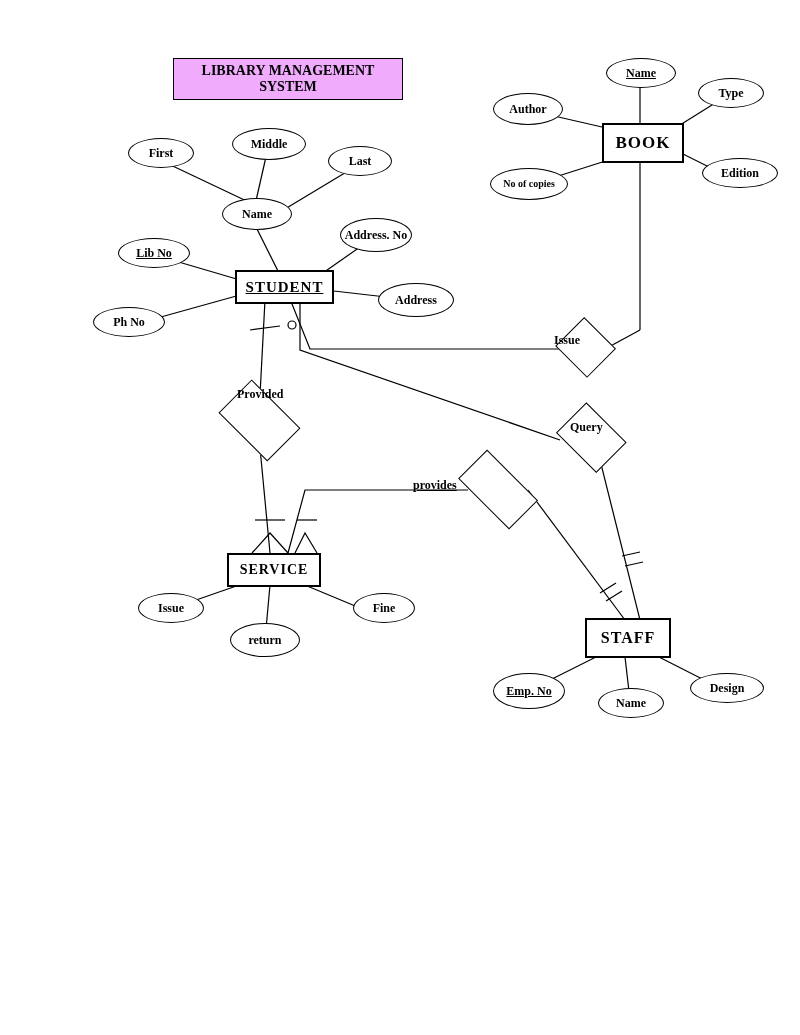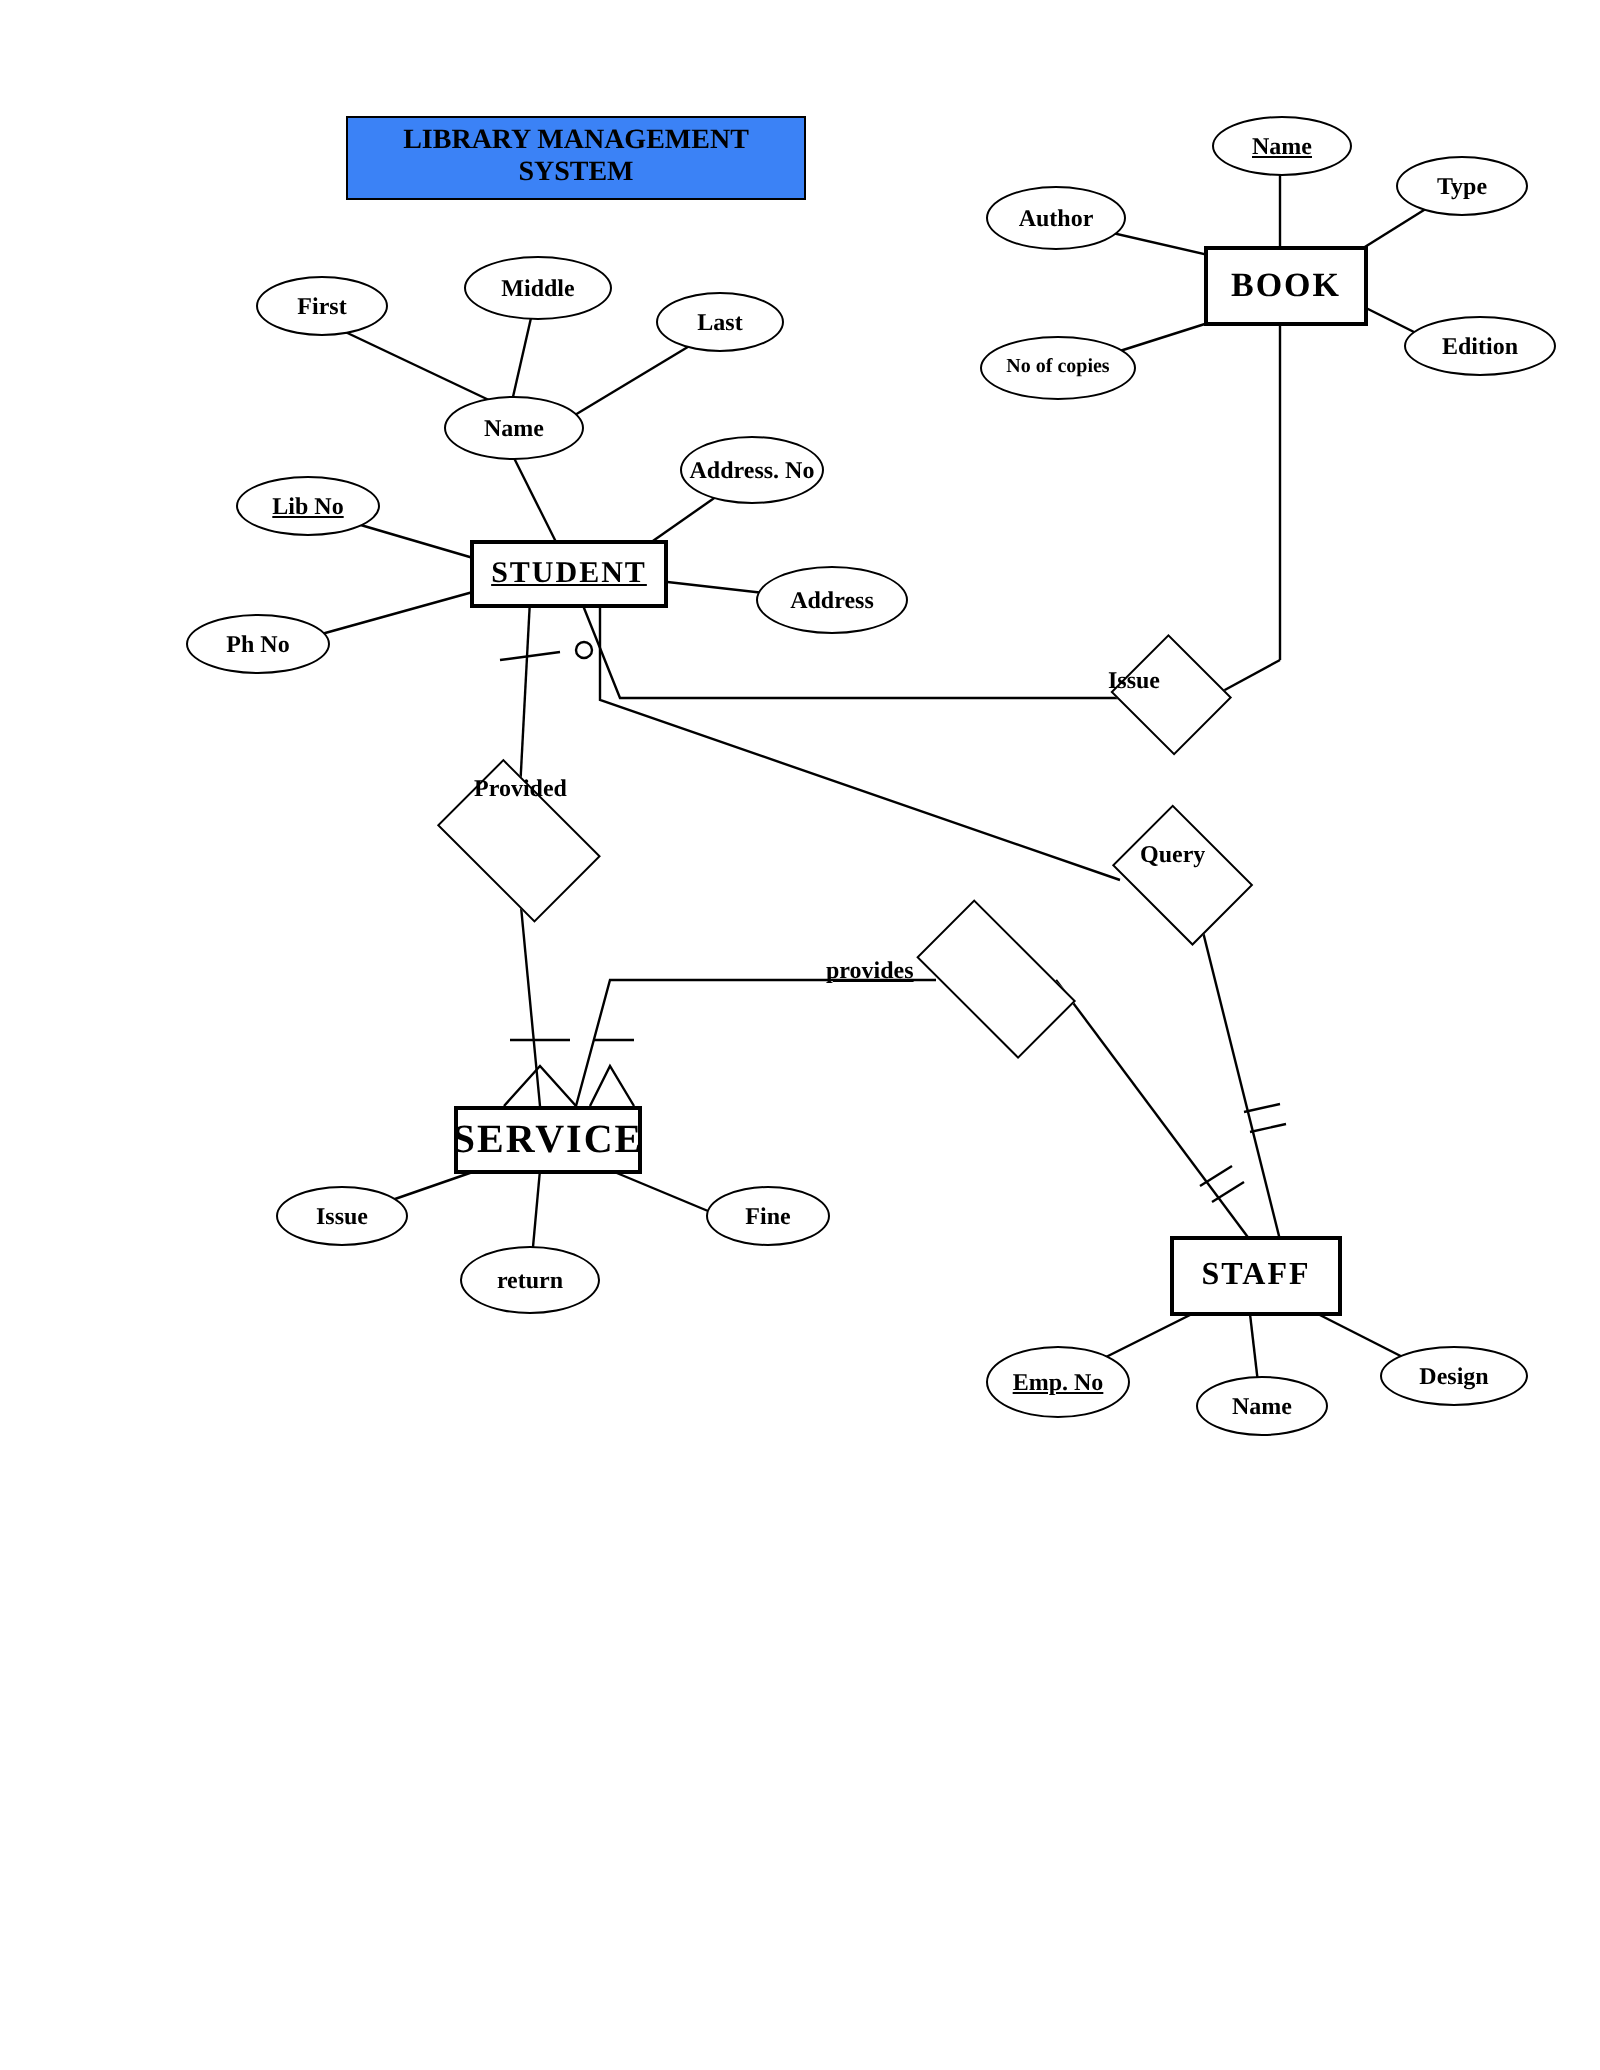--- a/index.html
+++ b/index.html
@@ -16,21 +16,21 @@
     width: 800px;
     height: 1035px;
   }
   .title-box {
     position: absolute;
     border: 1.5px solid #000;
     padding: 4px 10px;
     font-weight: bold;
     font-size: 14px;
     text-align: center;
-    background: #3b82f6;
+    background: #f0abfc;
   }
   .entity {
     position: absolute;
     border: 2px solid #000;
     background: #fff;
     font-weight: bold;
     display: flex;
     align-items: center;
     justify-content: center;
     font-size: 15px;
@@ -200,21 +200,21 @@
   <div class="attr" style="left:698px; top:78px; width:66px; height:30px;">
     <span>Type</span>
   </div>
   <div class="attr" style="left:702px; top:158px; width:76px; height:30px;">
     <span>Edition</span>
   </div>
   <div class="attr" style="left:490px; top:168px; width:78px; height:32px; font-size:10px;">
     <span>No of copies</span>
   </div>
 
-  <div class="entity" style="left:227px; top:553px; width:90px; height:30px; font-size:20px;">
+  <div class="entity" style="left:227px; top:553px; width:90px; height:30px; font-size:14px;">
     <span>SERVICE</span>
   </div>
   <div class="attr" style="left:138px; top:593px; width:66px; height:30px;">
     <span>Issue</span>
   </div>
   <div class="attr" style="left:230px; top:623px; width:70px; height:34px;">
     <span>return</span>
   </div>
   <div class="attr" style="left:353px; top:593px; width:62px; height:30px;">
     <span>Fine</span>

